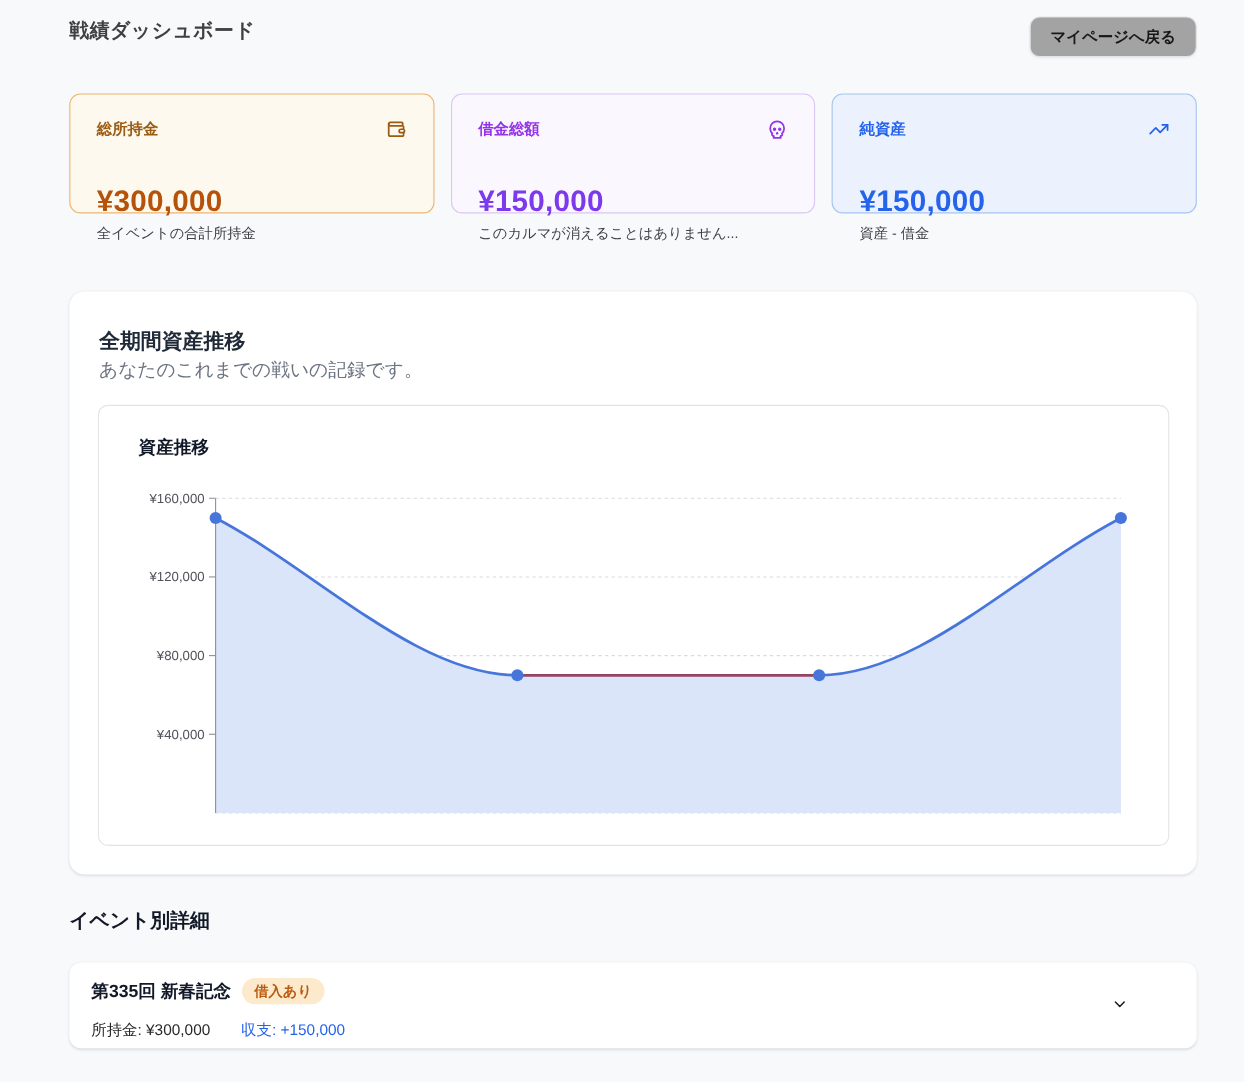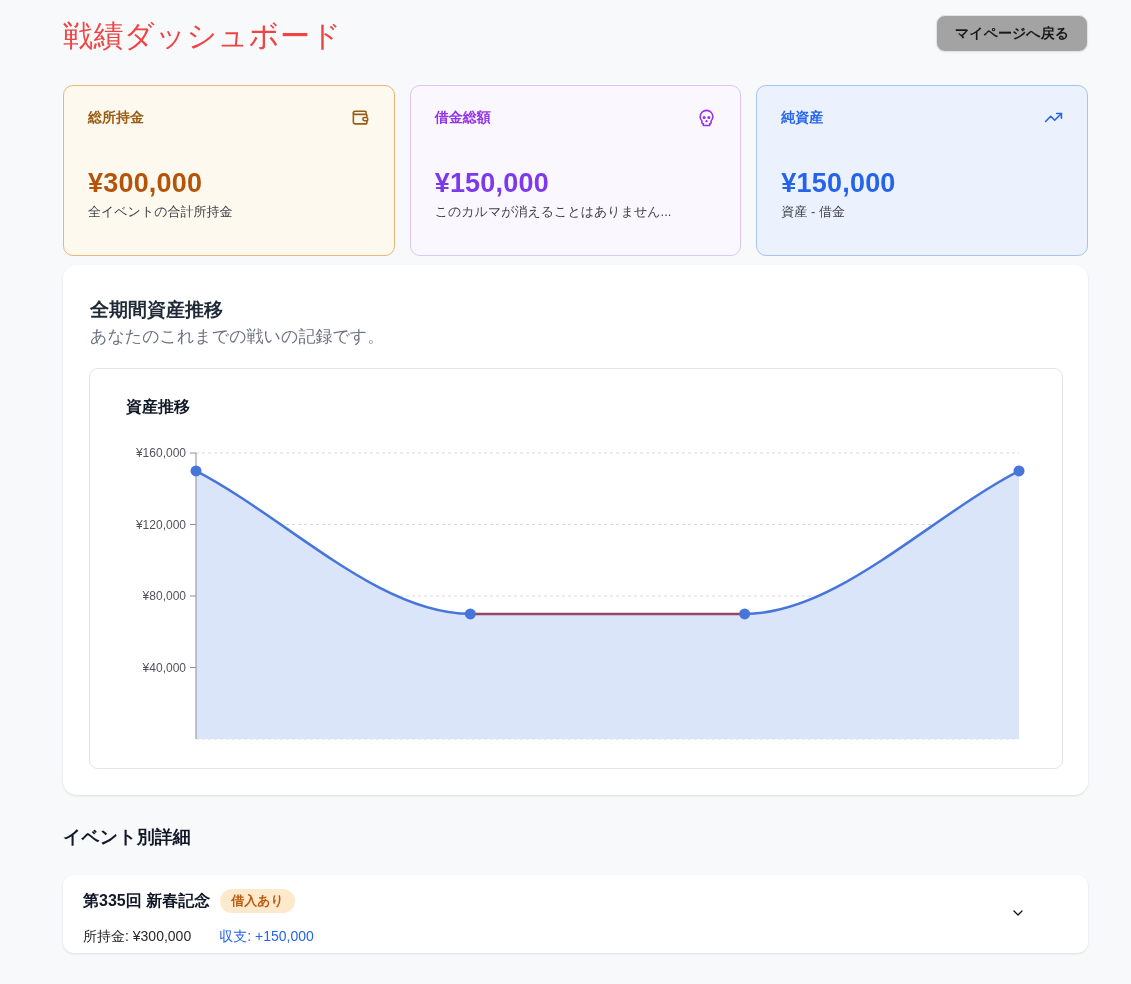--- a/index.html
+++ b/index.html
@@ -9,40 +9,40 @@
     background:#f8f9fb;
     color:#111827;
     position:relative;
     overflow:hidden;
   }
   .page { position:absolute; inset:0; }
 
   
   .page-title {
     position:absolute; left:63px; top:16px;
-    font-size:30px; font-weight:400; color:#ef4444; letter-spacing:0.5px;
+    font-size:18px; font-weight:700; color:#404040; letter-spacing:0.5px;
   }
   .back-button {
     position:absolute; right:43px; top:15px;
     height:37px; padding:0 18px;
     background:#a3a3a3; border:1px solid #e4e4e7; border-radius:9px;
     font-size:14px; font-weight:700; color:#18181b;
     display:flex; align-items:center;
     box-shadow:0 1px 2px rgba(0,0,0,0.04);
     cursor:pointer;
     font-family:inherit;
   }
 
   
   .cards-row {
     position:absolute; left:63px; top:85px; width:1025px;
     display:flex; gap:15px;
   }
   .stat-card {
-    flex:1; height:171px; border-radius:10px;
+    flex:1; height:109px; border-radius:10px;
     border:1.5px solid var(--card-border,#e5e7eb);
     background:var(--card-bg,#fff);
     padding:22px 24px;
     position:relative;
   }
   .stat-card .card-head {
     display:flex; align-items:center; justify-content:space-between;
   }
   .stat-card .card-label { font-size:14px; font-weight:700; color:var(--card-accent); }
   .stat-card .card-icon { width:19px; height:19px; color:var(--card-accent); display:flex; }

